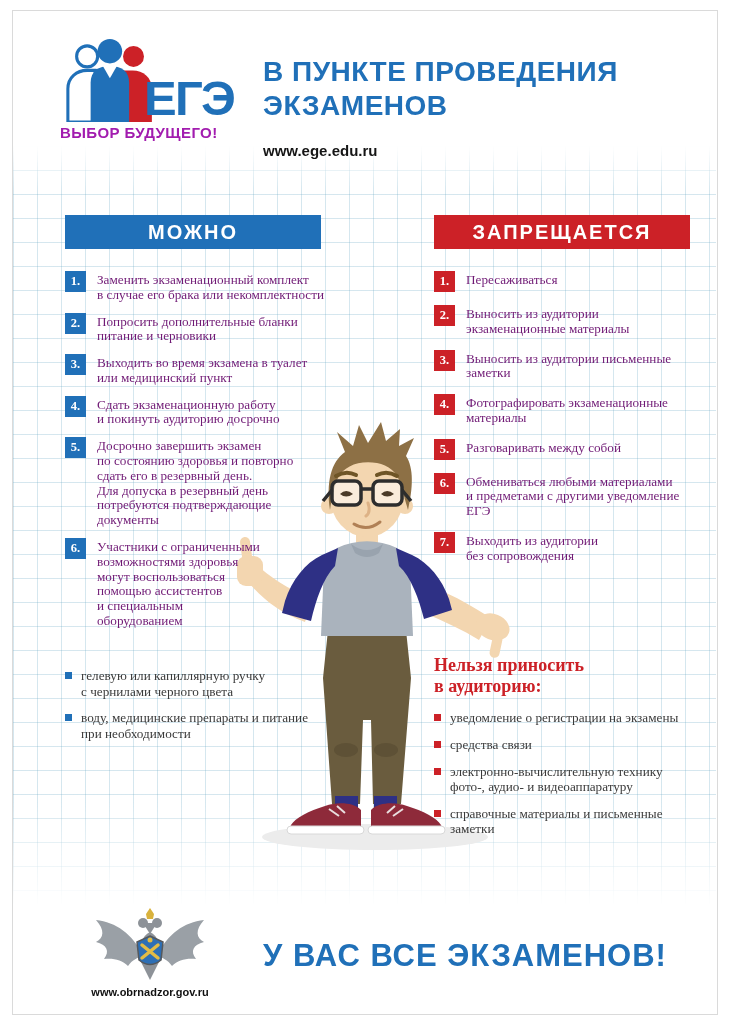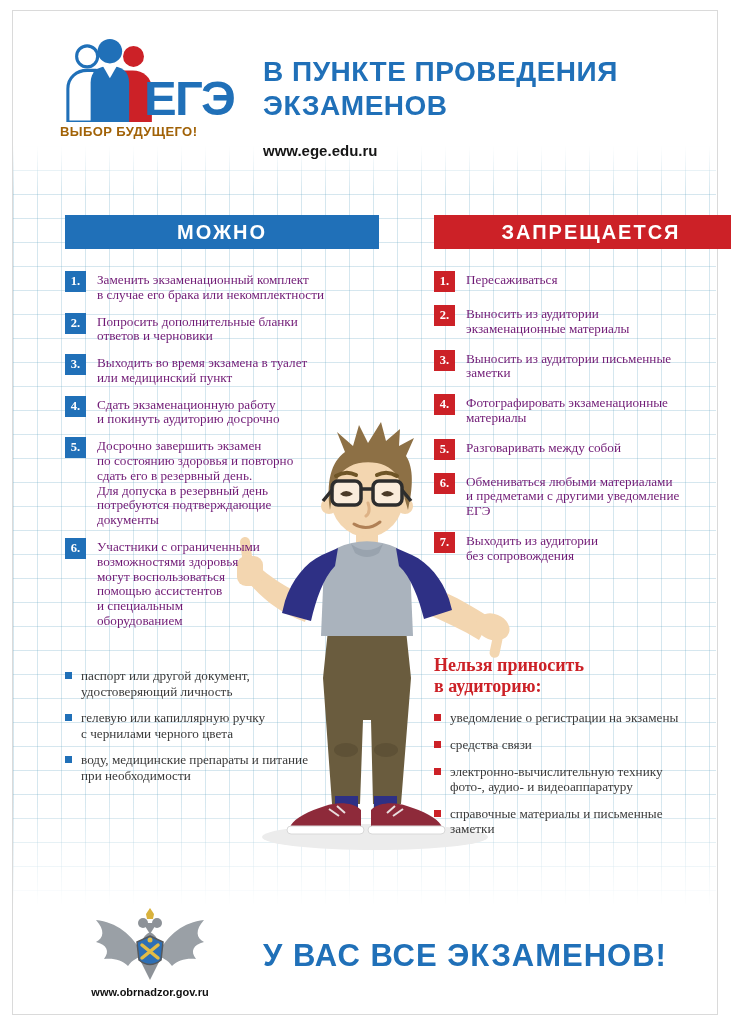--- a/index.html
+++ b/index.html
@@ -8,27 +8,27 @@
   .frame{position:absolute;left:12px;top:10px;width:704px;height:1003px;border:1px solid #dadada;z-index:0;}
   .grid{position:absolute;left:13px;top:146px;width:703px;height:760px;z-index:0;
         background-image:
           linear-gradient(to right, rgba(125,180,205,.32) 1px, transparent 1px),
           linear-gradient(to bottom, rgba(125,180,205,.32) 1px, transparent 1px);
         background-size:24px 24px;
         -webkit-mask-image:linear-gradient(to bottom, transparent 0, #000 6%, #000 86%, transparent 100%);
         mask-image:linear-gradient(to bottom, transparent 0, #000 6%, #000 86%, transparent 100%);}
   .logo-svg{position:absolute;left:58px;top:38px;z-index:2;}
   .tagline{position:absolute;left:60px;top:124px;width:200px;z-index:2;
-           font-size:13px;font-weight:bold;color:#a16207;letter-spacing:.4px;}
+           font-size:15px;font-weight:bold;color:#a21caf;letter-spacing:.4px;}
   .main-title{position:absolute;left:263px;top:55px;width:445px;z-index:2;
               font-size:28px;line-height:1.2;font-weight:bold;color:#2070b8;
               white-space:pre-line;letter-spacing:.5px;}
   .ege-site{position:absolute;left:263px;top:142px;z-index:2;
             font-size:15px;font-weight:bold;color:#151515;}
-  .banner{position:absolute;top:215px;width:314px;height:34px;z-index:2;
+  .banner{position:absolute;top:215px;width:256px;height:34px;z-index:2;
           display:flex;align-items:center;justify-content:center;
           color:#fff;font-weight:bold;font-size:20px;letter-spacing:2px;}
   .banner.allowed{left:65px;background:#2070b8;}
   .banner.prohibited{left:434px;background:#cc2127;}
   .numlist{position:absolute;top:271px;width:280px;display:flex;flex-direction:column;z-index:2;}
   #allowed-list{left:65px;gap:10px;}
   #prohibited-list{left:434px;gap:13px;}
   .numitem{display:flex;align-items:flex-start;}
   .numbadge{width:21px;height:21px;flex:0 0 21px;margin-right:11px;
             display:flex;align-items:center;justify-content:center;
@@ -97,21 +97,21 @@
 
   <div class="numlist" id="allowed-list">
     <div class="numitem">
       <span class="numbadge">1.</span>
       <span class="numtext">Заменить экзаменационный комплект
 в случае его брака или некомплектности</span>
     </div>
     <div class="numitem">
       <span class="numbadge">2.</span>
       <span class="numtext">Попросить дополнительные бланки
-ответов и черновики</span>
+питание и черновики</span>
     </div>
     <div class="numitem">
       <span class="numbadge">3.</span>
       <span class="numtext">Выходить во время экзамена в туалет
 или медицинский пункт</span>
     </div>
     <div class="numitem">
       <span class="numbadge">4.</span>
       <span class="numtext">Сдать экзаменационную работу
 и покинуть аудиторию досрочно</span>
@@ -223,25 +223,20 @@
       <path d="M 156,74 Q 162,68 169,74 Q 162,79 156,74 Z" fill="#4a3a28"></path>
       <path d="M 143,83 C 145,89 145,93 141,96" stroke="#ddb286" stroke-width="3" fill="none" stroke-linecap="round"></path>
       <path d="M 129,104 Q 142,112 155,102" stroke="#b08055" stroke-width="3" fill="none" stroke-linecap="round"></path>
     </g>
   </svg>
 
   <div class="bring" id="bring-allowed">
     <div class="bullets">
       <div class="bullet">
         <span class="sq"></span>
-        <span class="bullet-text">паспорт или другой документ,
-удостоверяющий личность</span>
-      </div>
-      <div class="bullet">
-        <span class="sq"></span>
         <span class="bullet-text">гелевую или капиллярную ручку
 с чернилами черного цвета</span>
       </div>
       <div class="bullet">
         <span class="sq"></span>
         <span class="bullet-text">воду, медицинские препараты и питание
 при необходимости</span>
       </div>
     </div>
   </div>

